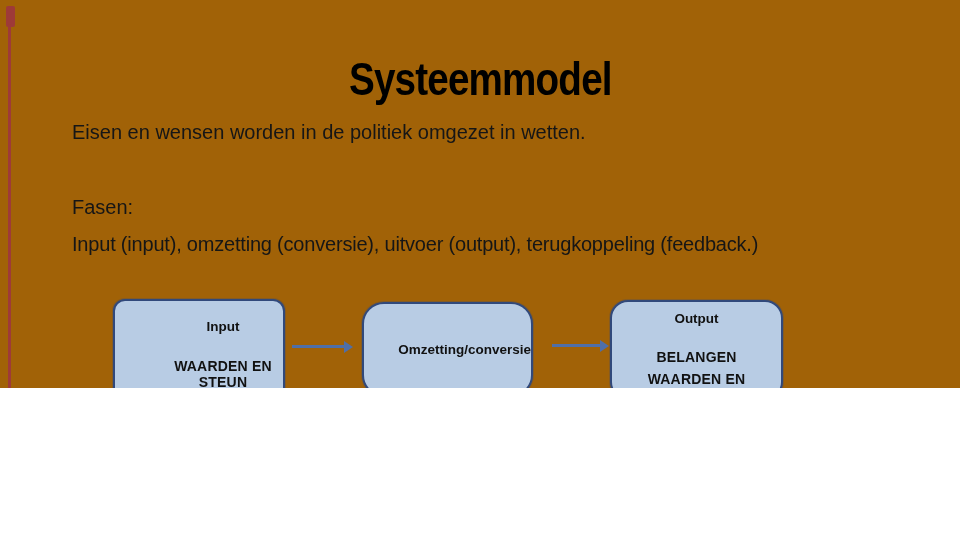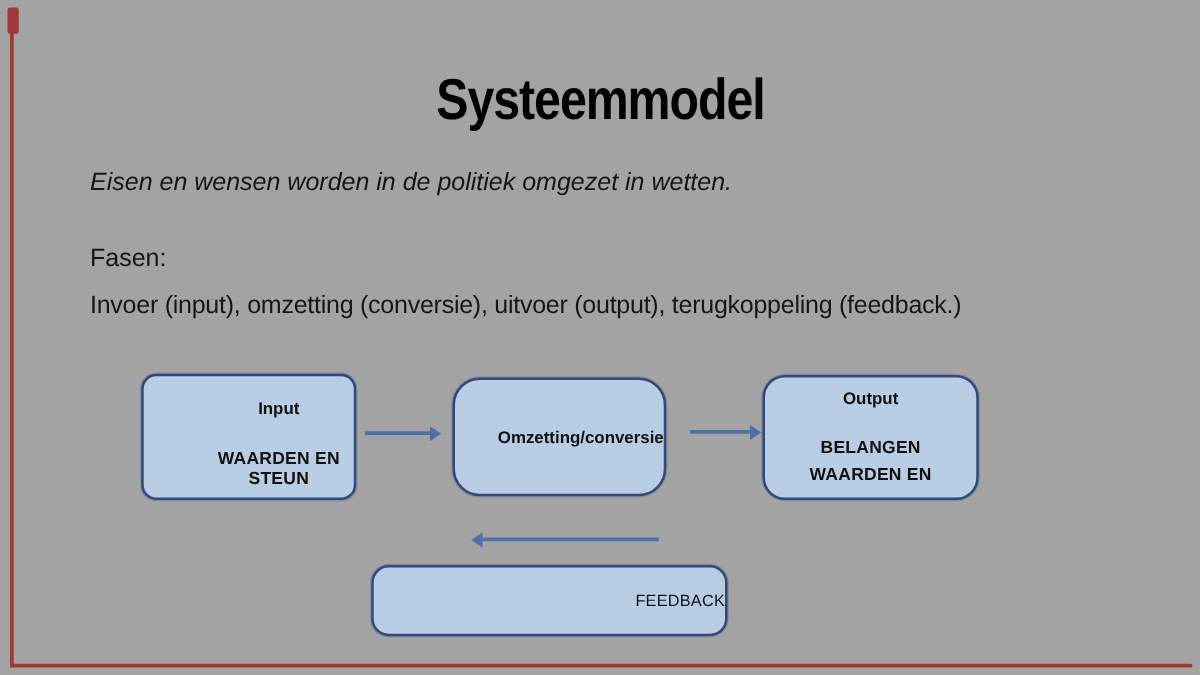--- a/index.html
+++ b/index.html
@@ -6,21 +6,21 @@
     --box-fill:#b8cce4;
     --box-border:#31497b;
     --arrow:#4f6fa8;
     --frame-red:#9e3a38;
     --text:#161616;
   }
   *{margin:0;padding:0;box-sizing:border-box;}
   html,body{background:#ffffff;}
   body{font-family:"Liberation Sans","DejaVu Sans",sans-serif;color:var(--text);}
   .slide{
-    position:relative;width:960px;height:540px;background:#a3a3a3;overflow:hidden;
+    position:relative;width:960px;height:388px;background:#a16207;overflow:hidden;
   }
   
   .frame-corner{
     position:absolute;left:6px;top:6px;width:9px;height:21px;
     background:var(--frame-red);border-radius:2px;
   }
   .frame-left{
     position:absolute;left:8px;top:24px;width:3px;height:510px;
     background:var(--frame-red);border-radius:2px;
   }
@@ -29,21 +29,21 @@
     background:var(--frame-red);border-radius:2px;
   }
   
   .title-wrap{position:absolute;left:0;top:52px;width:100%;display:flex;justify-content:center;}
   .title{
     font-size:46px;font-weight:700;letter-spacing:-1px;color:#000;
     transform:scaleX(.84);transform-origin:center;white-space:nowrap;
   }
   
   .bodyline{position:absolute;left:72px;font-size:20px;color:var(--text);white-space:nowrap;}
-  .intro{top:135px;font-style:italic;}
+  .intro{top:121px;}
   .fasen{top:196px;}
   .fasen-detail{top:233px;letter-spacing:-0.2px;}
   
   .box{
     position:absolute;background:var(--box-fill);
     border:2px solid var(--box-border);
     box-shadow:0 0 0 1px rgba(49,73,123,.25);
     text-align:center;color:#111;
   }
   .box-input{left:113px;top:299px;width:172px;height:101px;border-radius:12px;padding-left:48px;}
@@ -77,21 +77,21 @@
   <div class="frame-corner"></div>
   <div class="frame-left"></div>
   <div class="frame-bottom"></div>
 
   <div class="title-wrap">
     <h1 class="title">Systeemmodel</h1>
   </div>
 
   <p class="bodyline intro">Eisen en wensen worden in de politiek omgezet in wetten.</p>
   <p class="bodyline fasen">Fasen:</p>
-  <p class="bodyline fasen-detail">Invoer (input), omzetting (conversie), uitvoer (output), terugkoppeling (feedback.)</p>
+  <p class="bodyline fasen-detail">Input (input), omzetting (conversie), uitvoer (output), terugkoppeling (feedback.)</p>
 
   <div>
 
     <div class="box box-input">
       <div class="box-title">Input</div>
       <div class="box-sub">WAARDEN EN STEUN</div>
     </div>
 
     <div class="arrow arrow-right arrow-1"></div>
 

